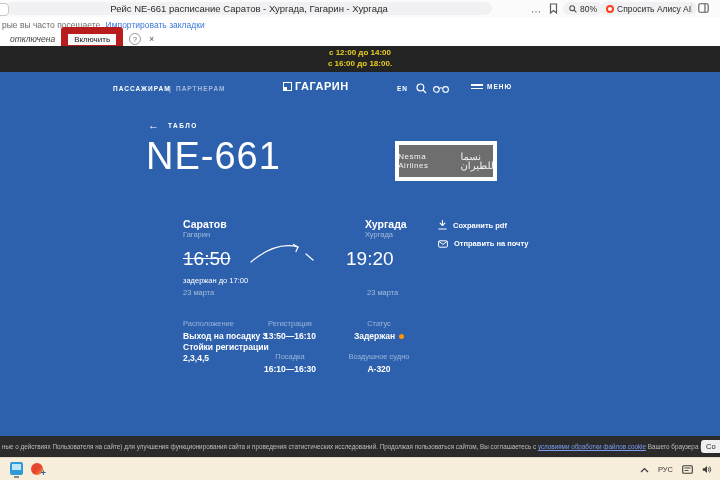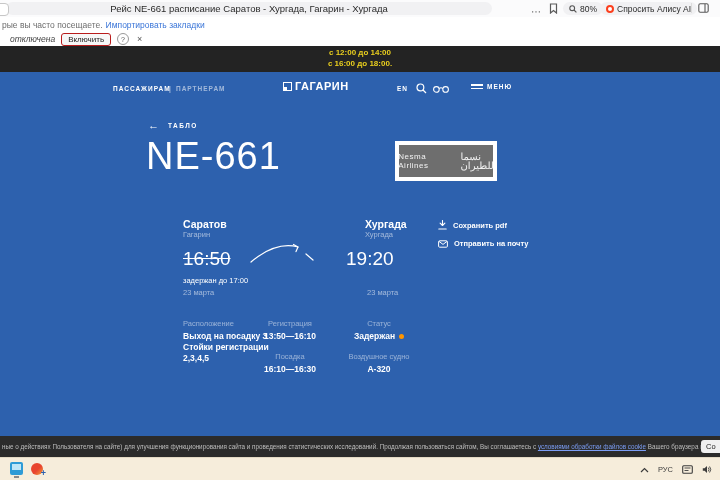--- a/index.html
+++ b/index.html
@@ -15,21 +15,21 @@
   .chrome-ico{color:#5a5a5a;font-size:10px;line-height:13px;}
   .chrome-pill{height:13px;background:#f1f1f3;border-radius:7px;display:flex;align-items:center;
     padding:0 6px;gap:3px;font-size:8.5px;color:#2b2b2b;white-space:nowrap;}
   .alice-ring{width:8px;height:8px;border:2.5px solid #fc3f1d;border-radius:50%;box-sizing:border-box;background:#fff;}
   .vsep{width:1px;height:10px;background:#dcdcdc;}
   .chrome-row2{left:0;top:17px;width:720px;height:15px;background:#ffffff;
     display:flex;align-items:center;font-size:8.5px;color:#6d6d6d;white-space:nowrap;}
   .link-blue{color:#3b76d8;margin-left:3px;}
   .chrome-row3{left:0;top:32px;width:720px;height:14px;background:#ffffff;
     display:flex;align-items:center;font-size:8.5px;color:#444;white-space:nowrap;}
-  .enable-btn{margin-left:6px;border:1px solid #b91c1c;background:#f7f7f7;border-radius:3px;
+  .enable-btn{margin-left:6px;border:7px solid #b91c1c;background:#f7f7f7;border-radius:3px;
     font-size:8px;color:#222;padding:1px 6px;line-height:9px;}
   .help-circle{margin-left:6px;width:10px;height:10px;border:1px solid #9a9a9a;border-radius:50%;
     font-size:7px;color:#555;display:flex;align-items:center;justify-content:center;}
   .close-x{margin-left:8px;font-size:9px;color:#555;}
   
   .site-banner{left:0;top:46px;width:720px;height:26px;background:#232323;
     display:flex;flex-direction:column;align-items:center;justify-content:flex-start;padding-top:1px;box-sizing:border-box;}
   .banner-line{font-size:8px;font-weight:bold;color:#e9ce1e;line-height:11px;white-space:nowrap;}
   
   .page{left:0;top:72px;width:720px;height:364px;background:#2d61ae;color:#fff;}

